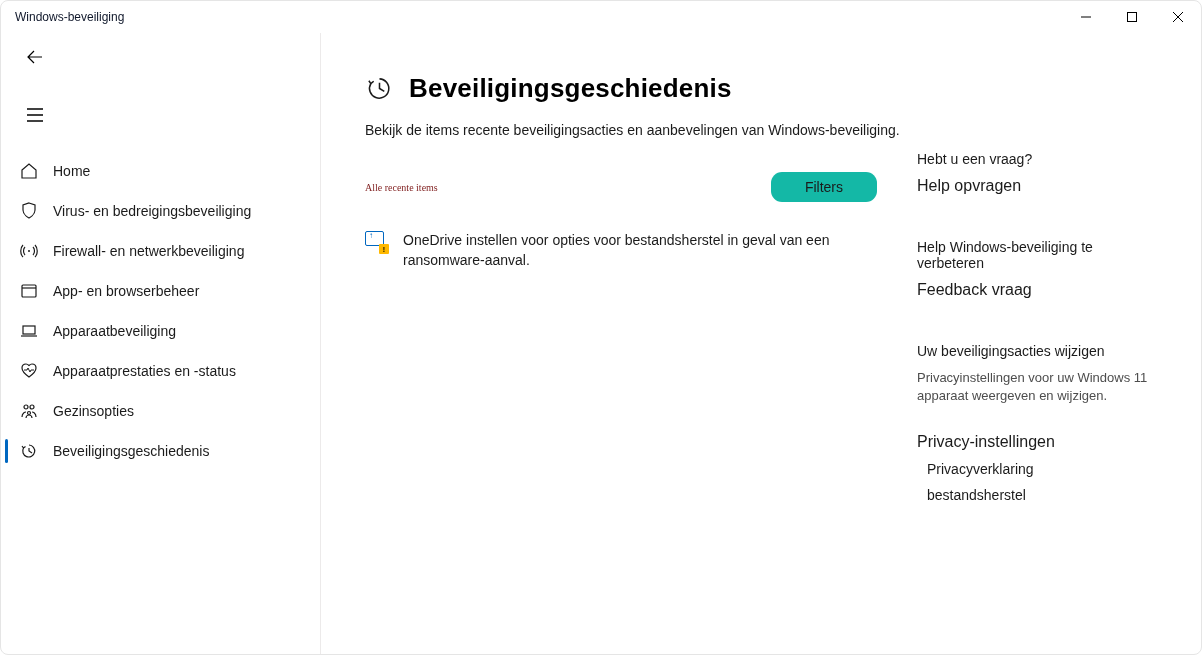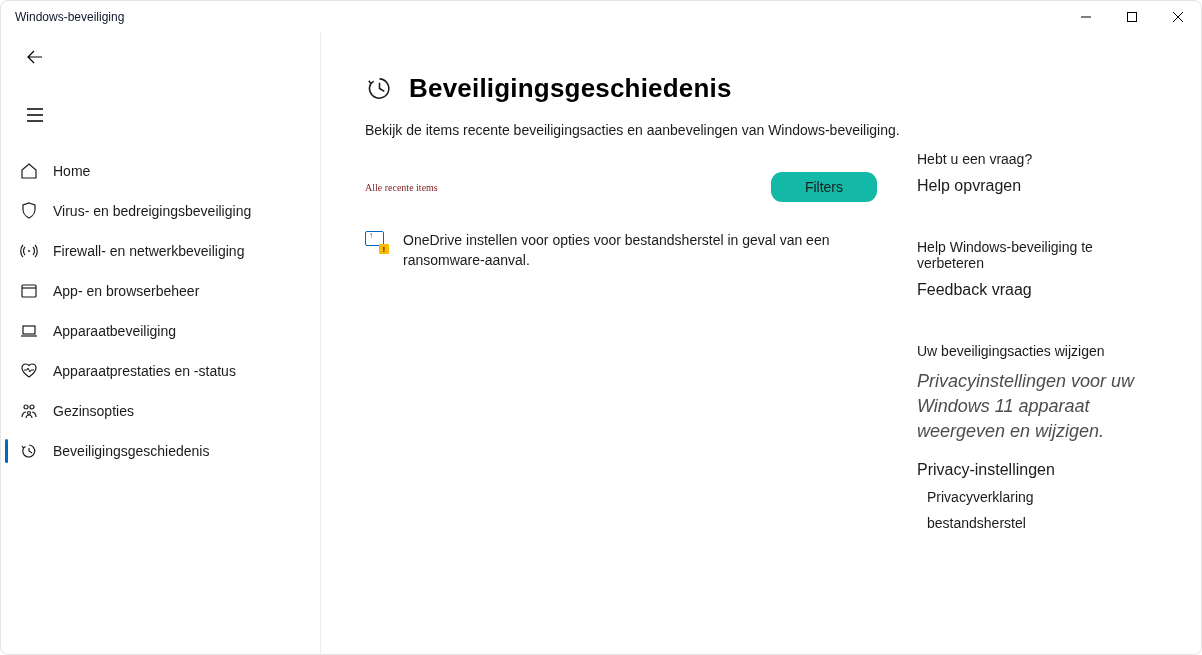--- a/index.html
+++ b/index.html
@@ -44,21 +44,21 @@
 .history-icon { width: 22px; height: 22px; flex-shrink: 0; position: relative; }
 .history-icon-box { width: 19px; height: 15px; border: 1.5px solid #0067c0; border-radius: 2px; position: relative; top: 1px; }
 .history-icon-arrow { position: absolute; font-size: 8px; top: 1px; left: 4px; color: #0067c0; font-weight: bold; }
 .history-icon-badge { position: absolute; right: -2px; bottom: -2px; width: 10px; height: 10px; background: #ffb900; color: #000; font-size: 7px; display: flex; align-items: center; justify-content: center; border-radius: 1px; font-weight: bold; }
 .history-text { font-size: 14px; color: #1b1b1b; line-height: 1.45; }
 
 .sidepanel { width: 248px; padding-top: 78px; padding-right: 6px; }
 .side-group { margin-bottom: 44px; }
 .side-group h4 { font-size: 14px; font-weight: 400; color: #1b1b1b; margin-bottom: 10px; }
 .side-link { font-size: 16px; color: #1b1b1b; display: block; margin-bottom: 10px; cursor: pointer; }
-.side-desc { font-size: 18px; color: #4d4d4d; line-height: 1.4; margin-bottom: 16px; font-style: italic; }
+.side-desc { font-size: 13px; color: #4d4d4d; line-height: 1.4; margin-bottom: 28px; }
 .side-sublink { font-size: 14px; color: #1b1b1b; display: block; margin-bottom: 10px; padding-left: 10px; cursor: pointer; }
 </style>
 </head>
 <body>
 
 <div class="titlebar">
   <div class="titlebar-title">Windows-beveiliging</div>
   <div class="titlebar-controls">
     <div class="titlebar-btn">
       <svg viewBox="0 0 10 10">

